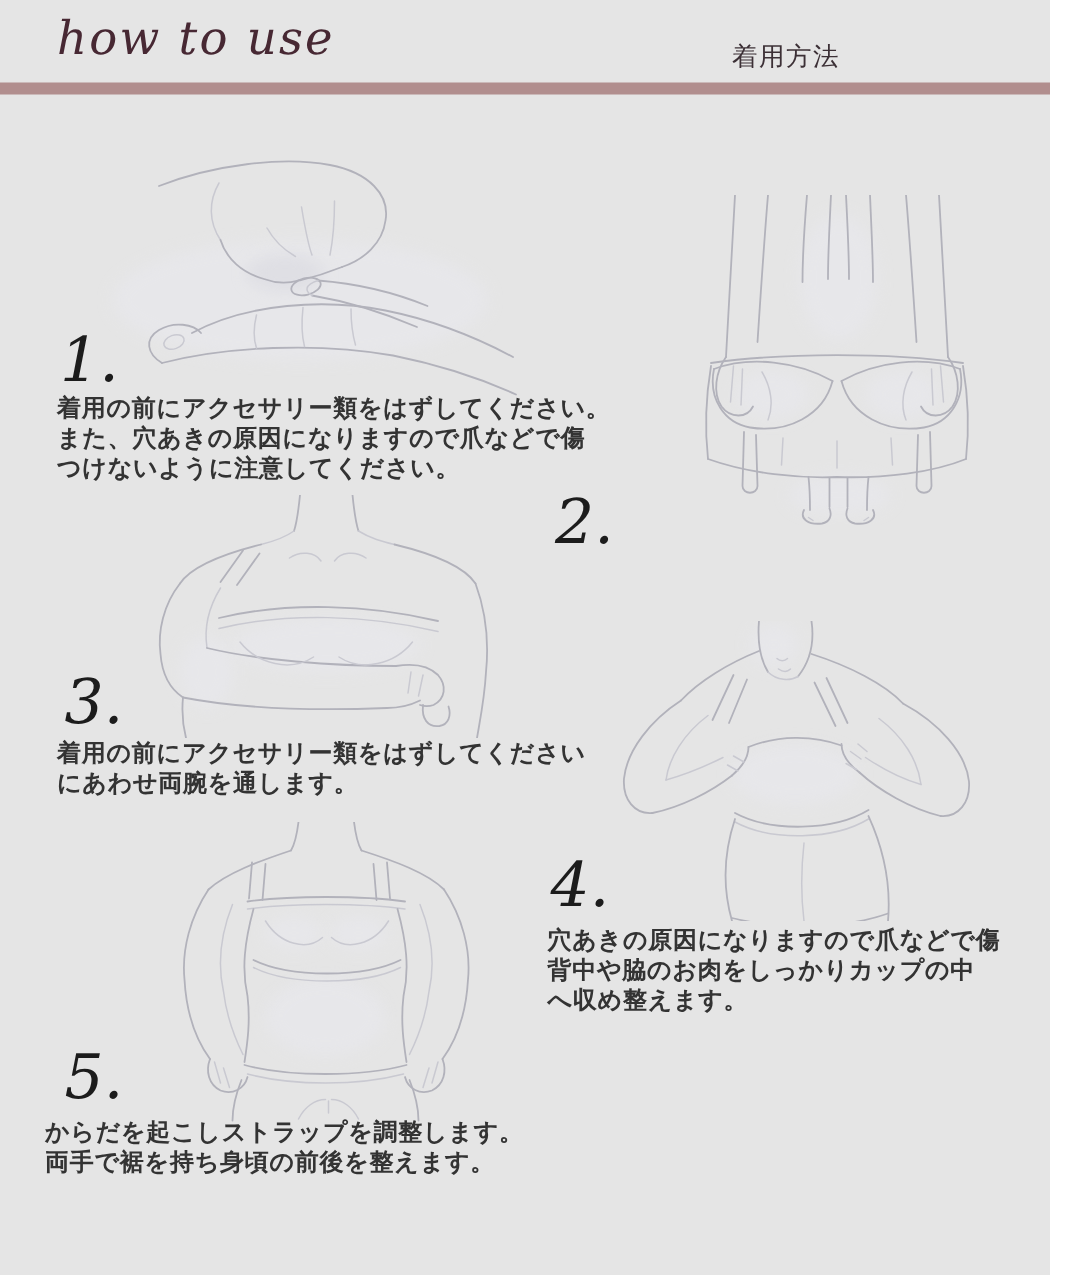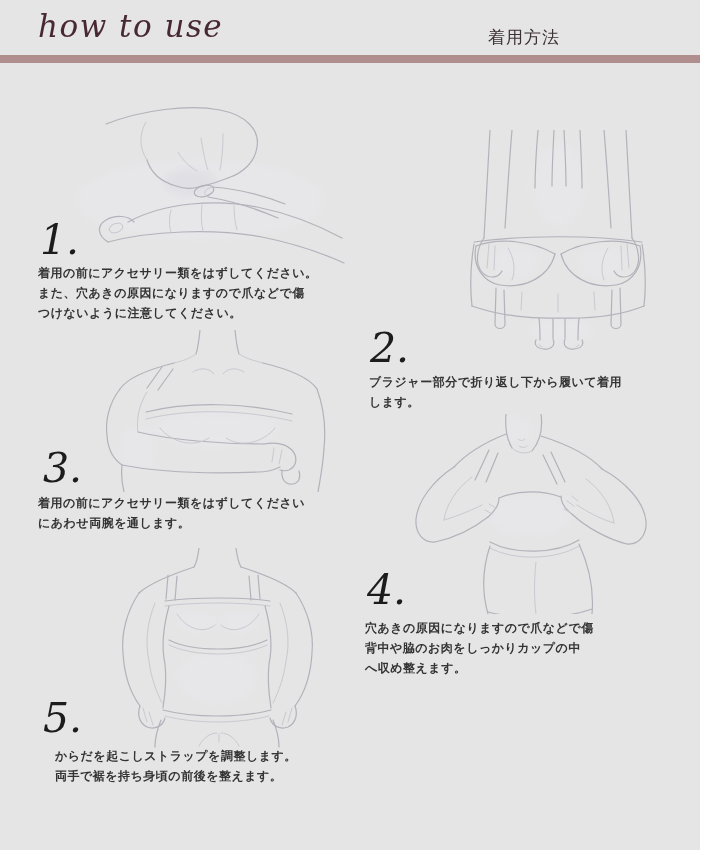--- a/index.html
+++ b/index.html
@@ -16,21 +16,21 @@
     position:absolute; left:448px; top:26px;
     font-family:"Liberation Serif","DejaVu Serif",serif;
     font-size:17px; color:#3c3036; letter-spacing:1px;margin-left:40px;
   }
   .accent-bar { position:absolute; left:0; top:55px; width:728px; height:8px; background:#b18e8e; }
   .step-num {
     position:absolute; font-family:"DejaVu Serif","Liberation Serif",serif;
     font-style:italic; font-size:41px; line-height:1; color:#1c1c1c;
   }
   .step-text {
-    position:absolute; margin:0; font-size:12px; line-height:20px;
+    position:absolute; margin:0; font-size:16px; line-height:20px;
     font-weight:bold; color:#333333; white-space:pre-line; letter-spacing:0.5px;
   }
   .ill { position:absolute; }
   .ill svg { display:block; width:100%; height:100%; }
   .sketch { stroke:#b2b2bb; stroke-width:1.2; fill:none; stroke-linecap:round; stroke-linejoin:round; }
   .sketch-light { stroke:#c9c9d1; stroke-width:1; fill:none; stroke-linecap:round; stroke-linejoin:round; }
   .shade { fill:#e9e9ef; opacity:0.55; stroke:none; }
 </style>
 </head>
 <body>
@@ -119,22 +119,20 @@
       <path class="sketch" d="M127,189 C127,196 127,202 127,208"></path>
       <path class="sketch" d="M141,188 C140,197 140,204 140,210"></path>
       <path class="sketch" d="M98,210 C95,216 101,220 110,219 C115,218 117,214 115,209"></path>
       <path class="sketch" d="M144,210 C147,216 141,220 132,219 C127,218 125,214 127,209"></path>
       <path class="sketch-light" d="M101,215 L104,217"></path>
       <path class="sketch-light" d="M141,215 L138,217"></path>
     </svg>
   </div>
 
   <div class="step-num" style="left:370px; top:328px">2.</div>
-  <p class="step-text" style="left:369px; top:372px; width:350px">ブラジャー部分で折り返し下から履いて着用
-します。</p>
 
   <div class="ill" style="left:96px; top:330px; width:245px; height:162px">
     <svg viewBox="0 0 245 162">
       <ellipse class="shade" cx="122" cy="100" rx="62" ry="18" filter="url(#softblur)"></ellipse>
       <ellipse class="shade" cx="42" cy="118" rx="18" ry="24" filter="url(#softblur)" opacity="0.45"></ellipse>
       <path class="sketch" d="M104,0 C103,10 102,18 100,24"></path>
       <path class="sketch" d="M139,0 C140,10 141,18 143,24"></path>
       <path class="sketch-light" d="M100,24 C93,29 86,31 78,33"></path>
       <path class="sketch-light" d="M143,24 C151,29 159,31 167,33"></path>
       <path class="sketch" d="M78,33 C54,39 32,47 24,59"></path>
@@ -244,16 +242,16 @@
       <path class="sketch-light" d="M72,168 C102,176 146,176 176,168"></path>
       <path class="sketch" d="M68,172 C64,182 62,191 62,199"></path>
       <path class="sketch" d="M180,172 C184,182 186,191 186,199"></path>
       <path class="sketch-light" d="M106,198 C110,190 117,185 124,185"></path>
       <path class="sketch-light" d="M128,185 C135,185 142,190 146,198"></path>
       <path class="sketch-light" d="M126,186 L126,194"></path>
     </svg>
   </div>
 
   <div class="step-num" style="left:43px; top:698px">5.</div>
-  <p class="step-text" style="left:55px; top:746px; width:380px">からだを起こしストラップを調整します。
+  <p class="step-text" style="left:30px; top:746px; width:380px">からだを起こしストラップを調整します。
 両手で裾を持ち身頃の前後を整えます。</p>
 
 </div>
 
 </body></html>

